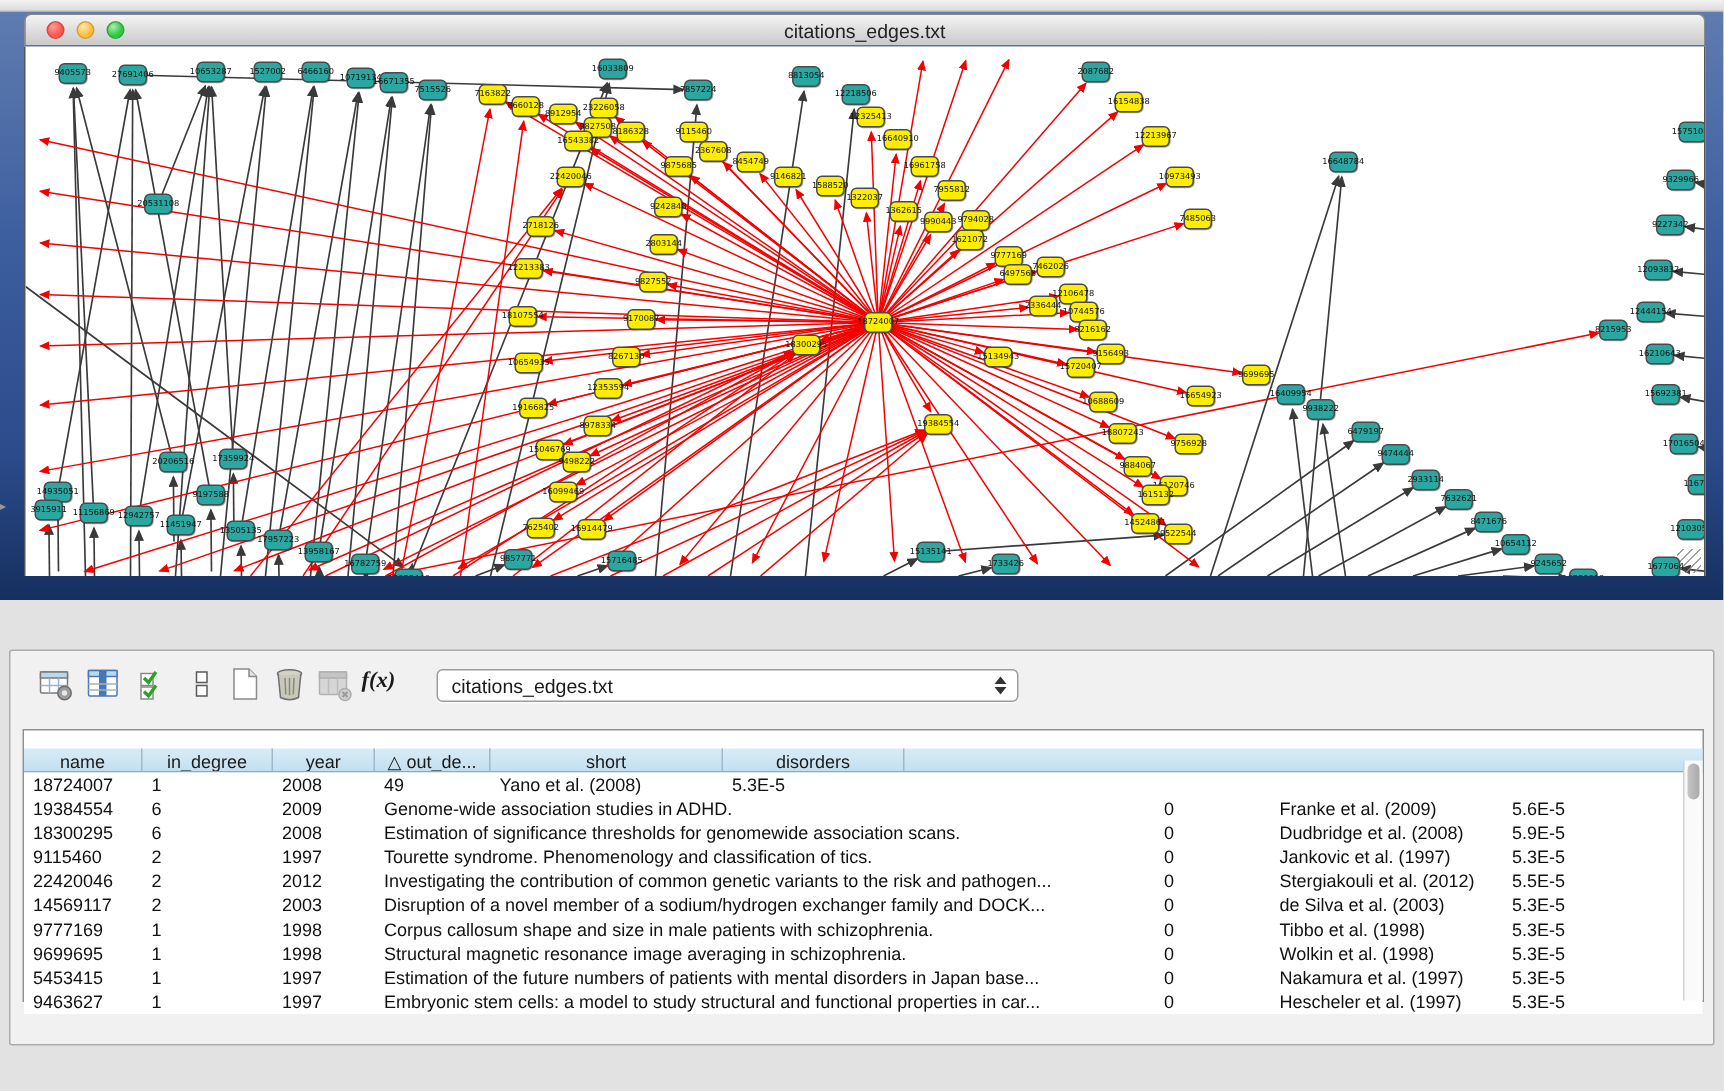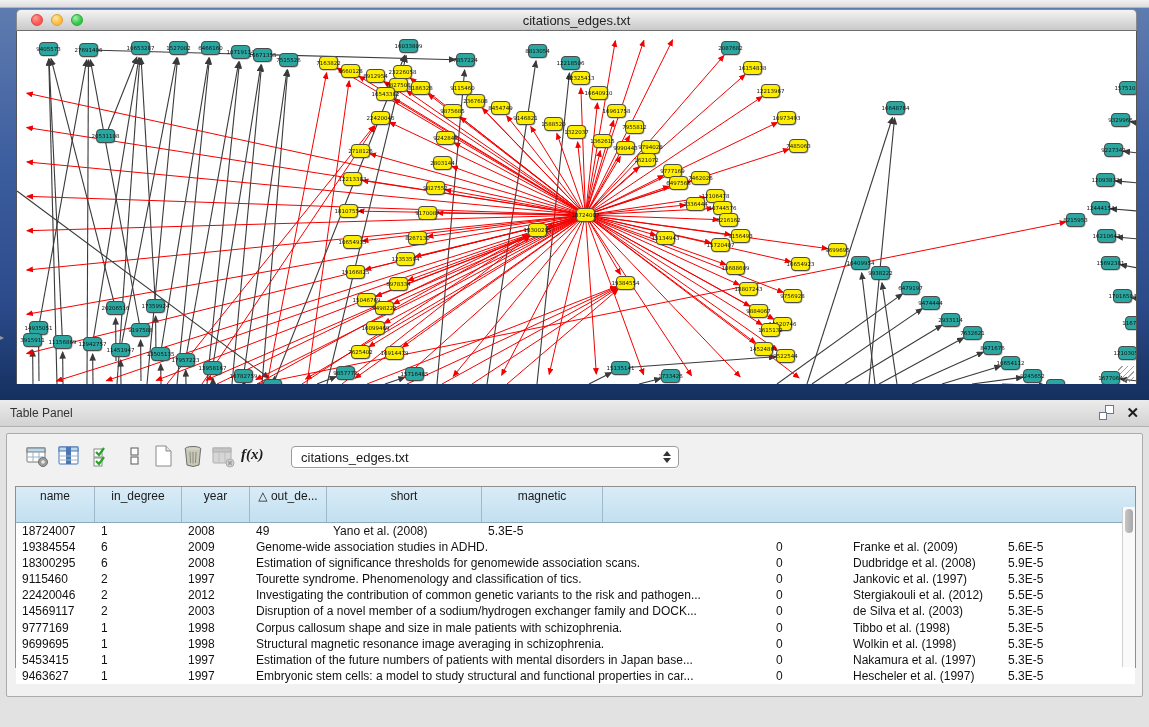--- a/index.html
+++ b/index.html
@@ -40,21 +40,21 @@
   .toolbar { position:absolute; left:6px; top:6px; height:36px; width:1120px; }
   .tb-ic { position:absolute; top:4px; width:24px; height:24px; }
   .combo { position:absolute; left:278px; top:6px; width:388px; height:22px; background:#fff; border:1px solid #9c9c9c; border-radius:4px; box-shadow:0 1px 0 rgba(255,255,255,.7); }
   .combo .val { position:absolute; left:9px; top:3px; font-size:13px; color:#1a1a1a; }
   .combo .step { position:absolute; right:7px; top:4px; display:flex; flex-direction:column; gap:2px; }
   .combo .step i { display:block; width:0; height:0; border-left:4px solid transparent; border-right:4px solid transparent; }
   .combo .step .up { border-bottom:5px solid #333; }
   .combo .step .dn { border-top:5px solid #333; }
 
   .table-wrap { position:absolute; left:8px; top:52px; width:1121px; height:182px; background:#fff; border:1px solid #8f8f8f; }
-  .thead { display:flex; height:36px; background:linear-gradient(#d9ecf7,#c3dff0); border-bottom:1px solid #8fa9bc; }
+  .thead { display:flex; height:16px; background:linear-gradient(#d9ecf7,#c3dff0); border-bottom:1px solid #8fa9bc;margin-top:12px; }
   .th { font-size:12px; color:#1a1a1a; text-align:center; line-height:19px; border-right:1px solid #9fb8ca; overflow:hidden; white-space:nowrap; }
   .tr { display:flex; height:16.1px; background:#fff; }
   .td { font-size:12px; color:#111; line-height:16px; padding-left:6px; overflow:hidden; white-space:nowrap; }
   .c0{width:79px}.c1{width:87px}.c2{width:68px}.c3{width:520px}.c4{width:77px}.c5{width:155px}.c6{width:121px}
   .scrollbar { position:absolute; right:0; top:20px; width:13px; height:160px; background:#fafafa; border-left:1px solid #d0d0d0; }
   .thumb { position:absolute; left:2px; top:2px; width:8px; height:24px; background:linear-gradient(90deg,#c6c6c6,#a8a8a8); border-radius:4px; }
 
   .tabs { position:absolute; left:50%; bottom:6px; transform:translateX(-50%); display:flex; border:1px solid #8f8f8f; border-radius:5px; overflow:hidden; background:#fff; box-shadow:0 1px 1px rgba(0,0,0,.15); }
   .tab { font-size:12.5px; padding:4px 14px; background:linear-gradient(#ffffff,#e8e8e8); color:#111; border-right:1px solid #c0c0c0; cursor:default; }
   .tab:last-child { border-right:none; }
@@ -631,30 +631,20 @@
           </div>
           <div class="gnode" style="left: 559px; top: 177px; background: rgb(253, 238, 0);">
             <span class="lbl">18724007</span>
           </div>
         </div>
     </div>
     <div class="panel-handle">▸</div>
   </div>
 
   <div class="table-panel">
-    <div class="tp-header">
-      <span class="tp-title">Table Panel</span>
-      <span class="tp-icons">
-        <span class="float-ic">
-            <span class="sq1"></span>
-            <span class="sq2"></span>
-          </span>
-        <span class="close-ic">✕</span>
-      </span>
-    </div>
 
     <div class="tp-body">
       <div class="toolbar">
         <svg class="tb-ic" style="left:12px" viewBox="0 0 24 24">
           <rect x="2" y="4" width="18" height="14" rx="1" fill="#fff" stroke="#7a7a7a"></rect>
           <rect x="2" y="4" width="18" height="4" fill="#b9d8ee" stroke="#7a7a7a"></rect>
           <line x1="8" y1="8" x2="8" y2="18" stroke="#9ab4c6"></line>
             <line x1="14" y1="8" x2="14" y2="18" stroke="#9ab4c6"></line>
           <line x1="2" y1="13" x2="20" y2="13" stroke="#9ab4c6"></line>
           <circle cx="18" cy="18" r="4.5" fill="#9c9c9c" stroke="#6e6e6e"></circle>
@@ -706,21 +696,21 @@
         </div>
       </div>
 
       <div class="table-wrap">
         <div class="thead" id="thead">
             <div class="th c0">name</div>
             <div class="th c1">in_degree</div>
             <div class="th c2">year</div>
             <div class="th c4">△ out_de...</div>
             <div class="th c5">short</div>
-            <div class="th c6">magnetic</div>
+            <div class="th c6">disorders</div>
           </div>
         <div id="tbody">
             <div class="tr">
               <div class="td c0">18724007</div>
               <div class="td c1">1</div>
               <div class="td c2">2008</div>
               <div class="td c4">49</div>
               <div class="td c5">Yano et al. (2008)</div>
               <div class="td c6">5.3E-5</div>
             </div>

